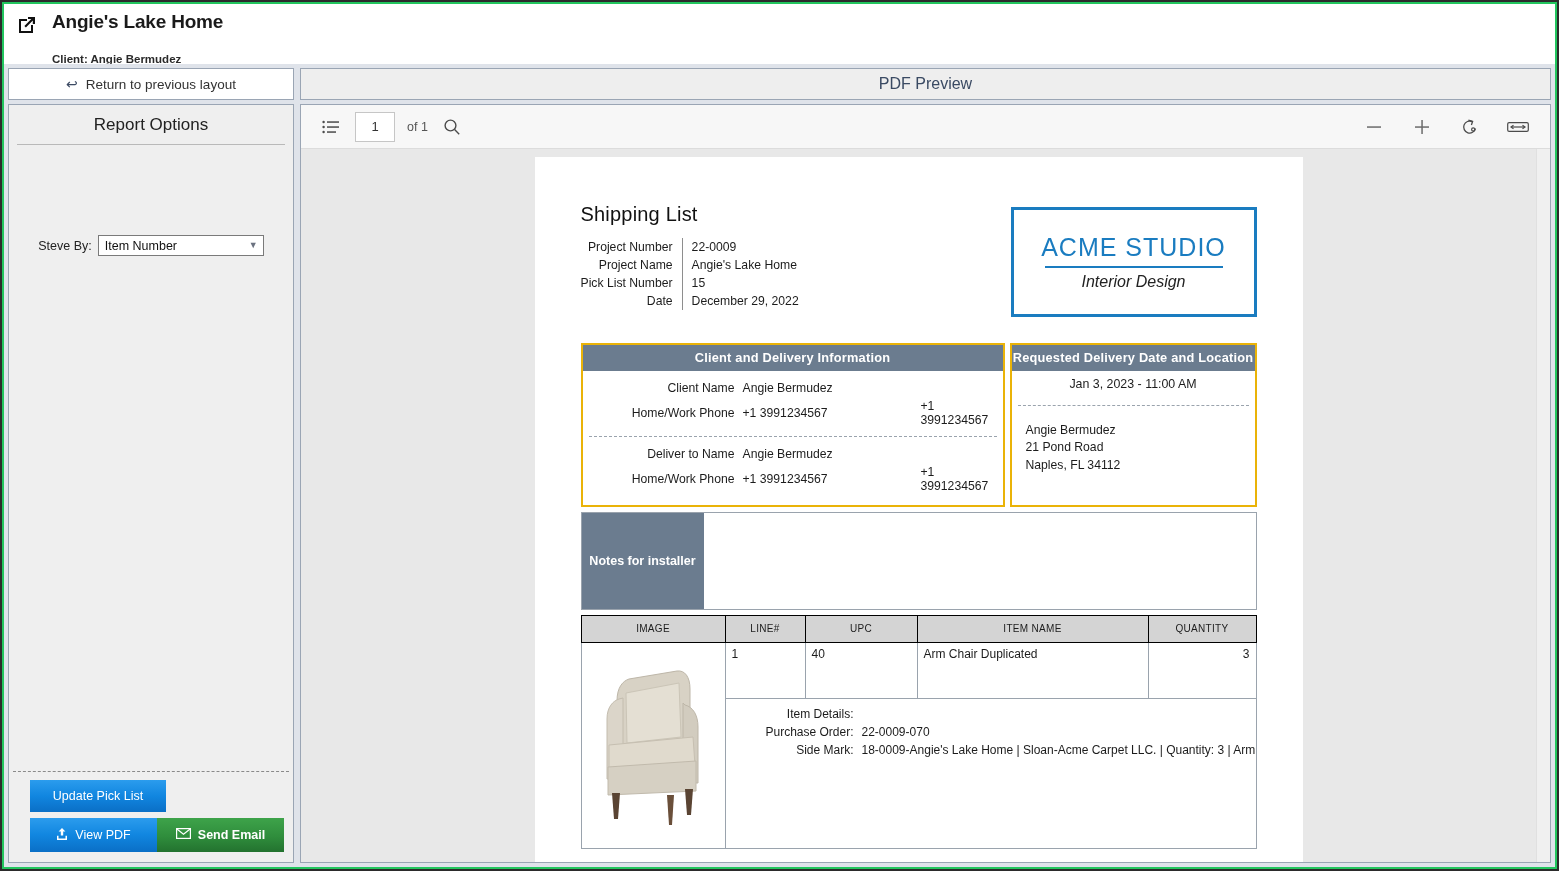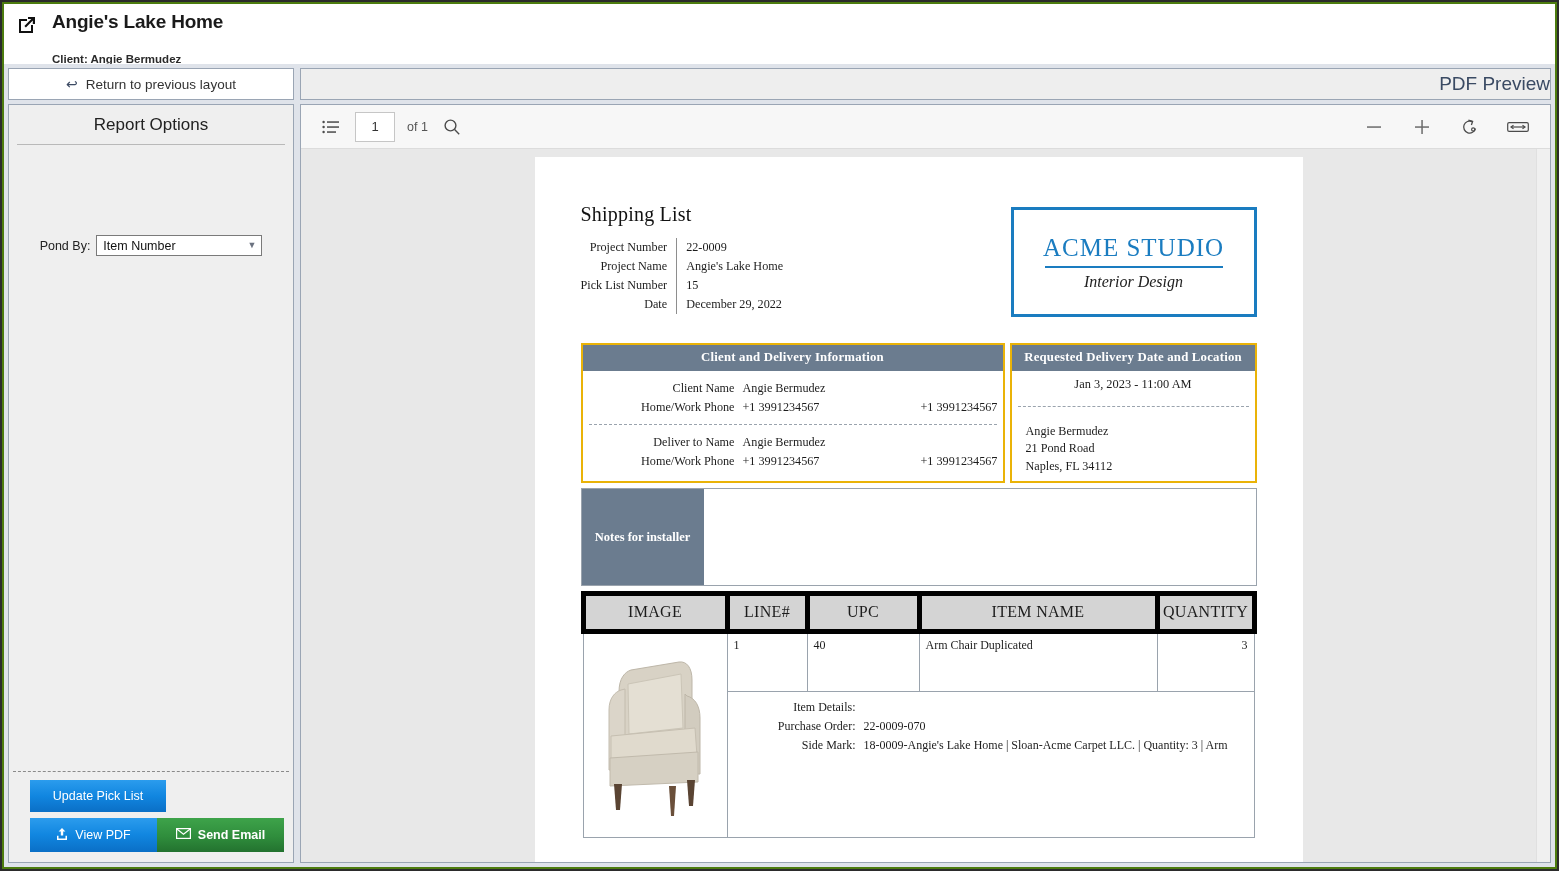--- a/index.html
+++ b/index.html
@@ -4,21 +4,21 @@
 <style>
   * { box-sizing: border-box; }
   html, body {
     margin: 0; padding: 0;
     background: #ffffff;
     font-family: "Liberation Sans", sans-serif;
   }
   #app {
     position: relative;
     width: 1559px; height: 871px;
-    background: #4d7c0f;
+    background: #22c55e;
     border: 2px solid #2b2b2b;
     overflow: hidden;
   }
 
   
   .app-header {
     position: absolute; left: 2px; top: 2px; right: 2px; height: 60px;
     background: #ffffff;
     display: flex; align-items: flex-start;
     padding: 6px 0 0 10px;
@@ -117,22 +117,22 @@
   .btn-email { width: 136px; height: 34px; }
 
   
   .right-col {
     flex: 1 1 auto; display: flex; flex-direction: column;
     padding: 4px 4px 4px 3px; gap: 4px; min-width: 0;
   }
   .pdf-title-bar {
     height: 32px; background: #eeeeee;
     border: 1px solid #9aa5b4;
-    display: flex; align-items: center; justify-content: flex-end;
-    font-size: 19px; color: #3a4a63;
+    display: flex; align-items: center; justify-content: center;
+    font-size: 16px; color: #3a4a63;
   }
   .pdf-panel {
     flex: 1 1 auto;
     background: #ffffff;
     border: 1px solid #9aa5b4;
     display: flex; flex-direction: column;
     min-height: 0; position: relative;
   }
   .pdf-toolbar {
     height: 44px; flex: 0 0 44px;
@@ -164,21 +164,21 @@
   .pdf-page {
     position: absolute;
     left: 0; right: 14px; top: 0; bottom: 0;
     display: flex; justify-content: center;
   }
   .page-sheet {
     width: 768px;
     background: #ffffff;
     margin-top: 8px;
     padding: 46px 46px 0 46px;
-    font-family: Liberation Serif, serif;
+    font-family: Liberation Sans, sans-serif;
     color: #1c1c1c;
   }
   .vscroll {
     position: absolute; right: 0; top: 0; bottom: 0; width: 14px;
     background: #f0f0f0; border-left: 1px solid #e0e0e0;
   }
 
   
   .doc-head { display: flex; align-items: flex-start; }
   .doc-head-left { flex: 1 1 auto; }
@@ -239,32 +239,32 @@
   .notes-body {
     flex: 1 1 auto; background: #fff; padding: 10px 0 0 12px;
     font-size: 12.3px; color: #1c1c1c;
   }
 
   .items-table {
     width: 100%; border-collapse: collapse; margin-top: 5px;
     table-layout: fixed;
   }
   .items-table th {
-    background: #d4d4d4; border: 5px solid #000000;
-    font-size: 16px; font-weight: normal; color: #1c1c1c;
+    background: #d4d4d4; border: 1px solid #000000;
+    font-size: 10px; font-weight: normal; color: #1c1c1c;
     padding: 7px 0 8px 0; text-align: center; letter-spacing: 0.3px;
   }
   .items-table td {
     border: 1px solid #9aa3ad; font-size: 12px; color: #1c1c1c;
     padding: 4px 6px; vertical-align: top;
   }
   .col-image { width: 144px; }
   .col-line { width: 80px; }
   .col-upc { width: 112px; }
-  .col-qty { width: 97px; }
+  .col-qty { width: 108px; }
   .cell-qty { text-align: right; }
   .img-cell { height: 206px; text-align: center; padding-top: 10px !important; }
   .detail-cell { padding: 0 !important; }
   .detail-tbl { width: 100%; border-collapse: collapse; }
   .detail-tbl td { border: none !important; font-size: 12px; padding: 2px 0; }
   .det-label { text-align: right; width: 136px; padding-right: 8px !important; white-space: nowrap; }
   .det-pad { padding-top: 8px !important; }
 
   .chair-svg { display: block; margin: 0 auto; }
 </style>
@@ -295,21 +295,21 @@
         <span class="return-arrow">↩</span>
         <span>Return to previous layout</span>
       </div>
 
       <div class="options-panel">
         <div class="options-title">Report Options</div>
         <div class="options-rule"></div>
 
         <div class="options-mid">
           <div class="sortby-row">
-            <span class="sortby-label">Pond By:</span>
+            <span class="sortby-label">Steve By:</span>
             <div class="select-box">
               <span>Item Number</span>
               <span class="sel-chevron">▼</span>
             </div>
           </div>
         </div>
 
         <div class="dotted-sep"></div>
 
         <div class="buttons-zone">

